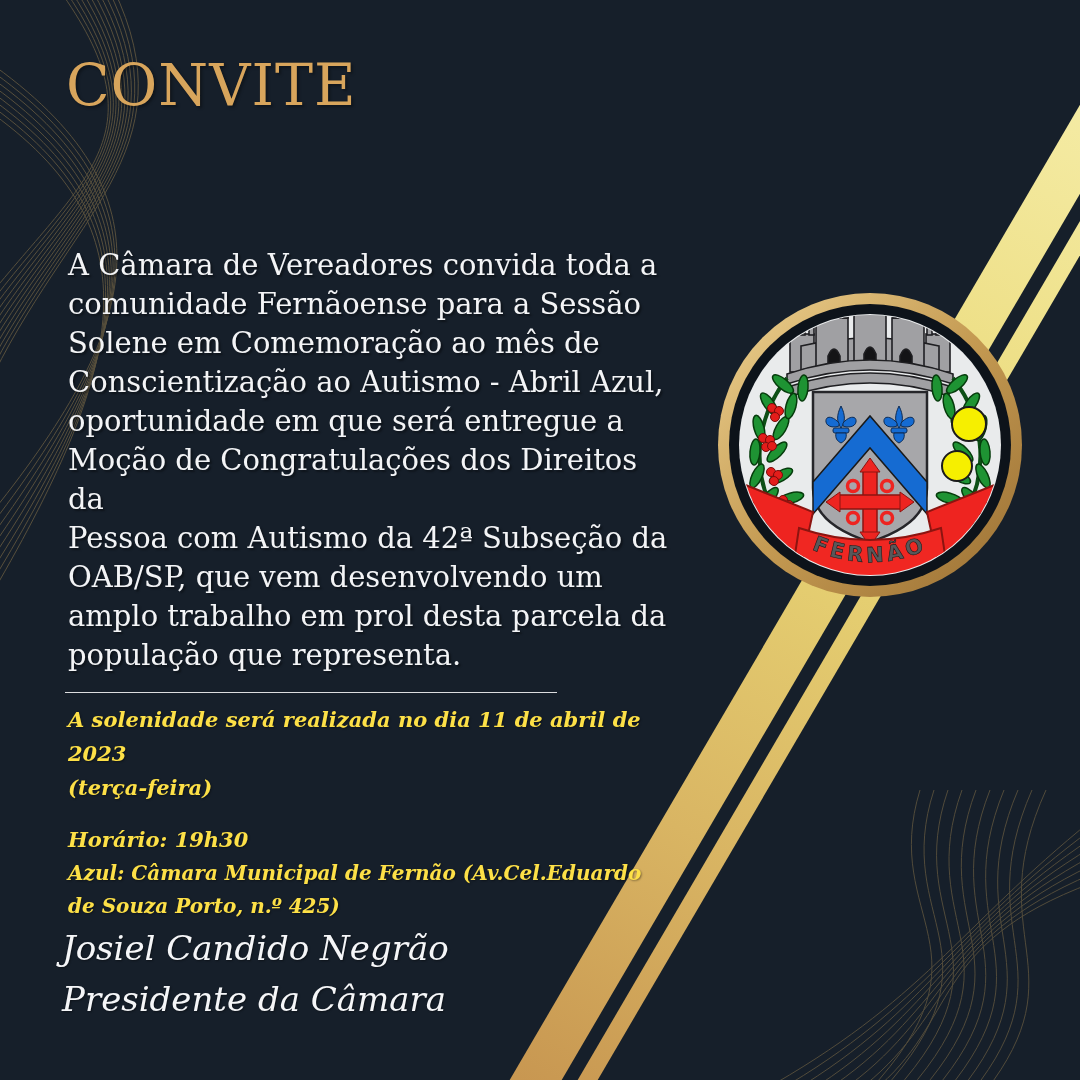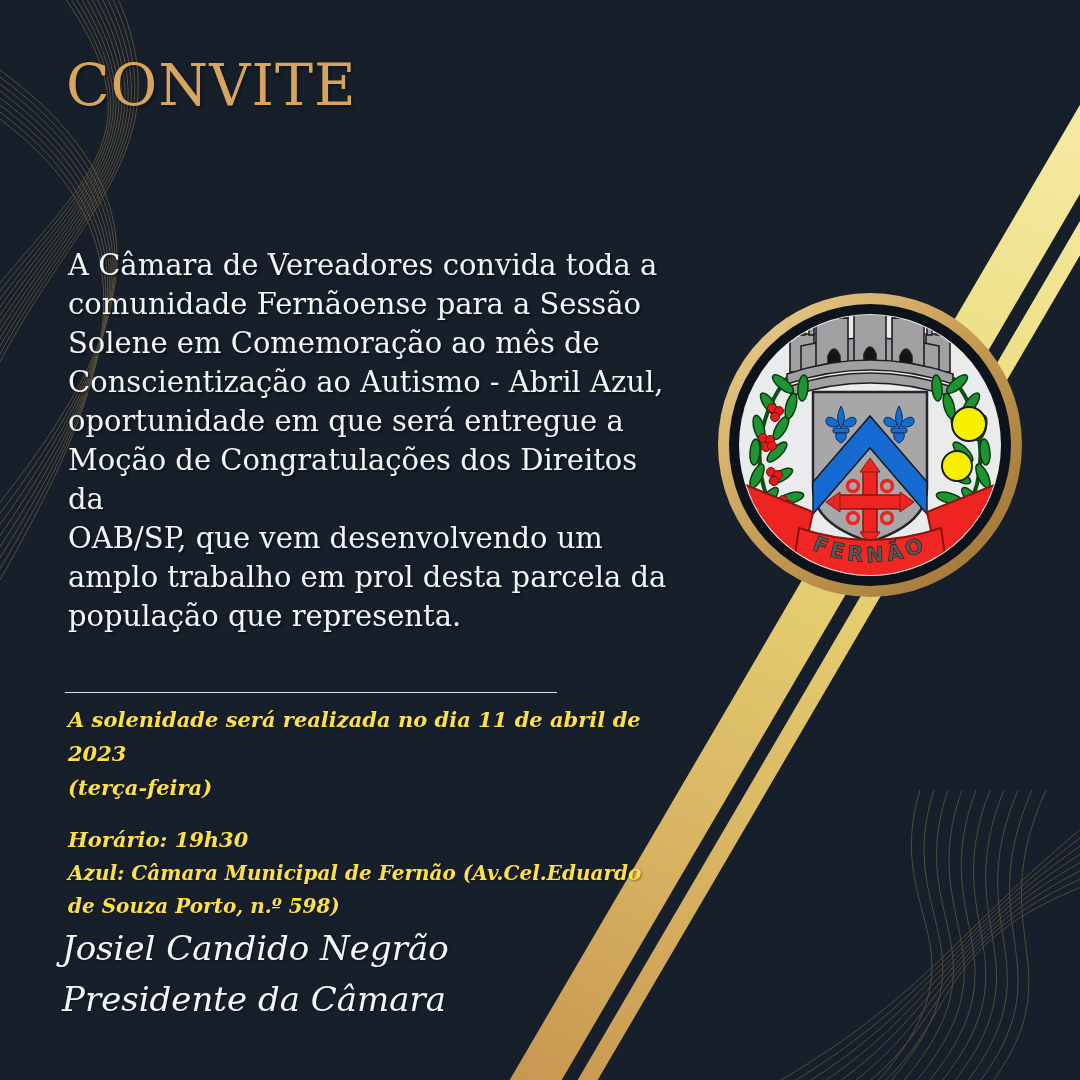--- a/index.html
+++ b/index.html
@@ -115,37 +115,38 @@
     <div class="title">CONVITE</div>
 
 
     <div class="body-text">
       <div>A Câmara de Vereadores convida toda a</div>
       <div>comunidade Fernãoense para a Sessão</div>
       <div>Solene em Comemoração ao mês de</div>
       <div>Conscientização ao Autismo - Abril Azul,</div>
       <div>oportunidade em que será entregue a</div>
       <div>Moção de Congratulações dos Direitos da</div>
+      <div>Pessoa com Autismo da 42ª Subseção da</div>
       <div>OAB/SP, que vem desenvolvendo um</div>
       <div>amplo trabalho em prol desta parcela da</div>
       <div>população que representa.</div>
     </div>
 
     <div class="divider"></div>
 
     <div class="info info-date">
       <div>A solenidade será realizada no dia 11 de abril de 2023</div>
       <div>(terça-feira)</div>
     </div>
 
     <div class="info info-time">Horário: 19h30</div>
 
     <div class="info info-local">
       <div>Azul: Câmara Municipal de Fernão (Av.Cel.Eduardo</div>
-      <div>de Souza Porto, n.º 598)</div>
+      <div>de Souza Porto, n.º 425)</div>
     </div>
 
     <div class="signature">
       <div class="name">Josiel Candido Negrão</div>
       <div class="role">Presidente da Câmara</div>
     </div>
   </div>
 
   <svg class="crest" viewBox="0 0 306 306">
     <defs>

